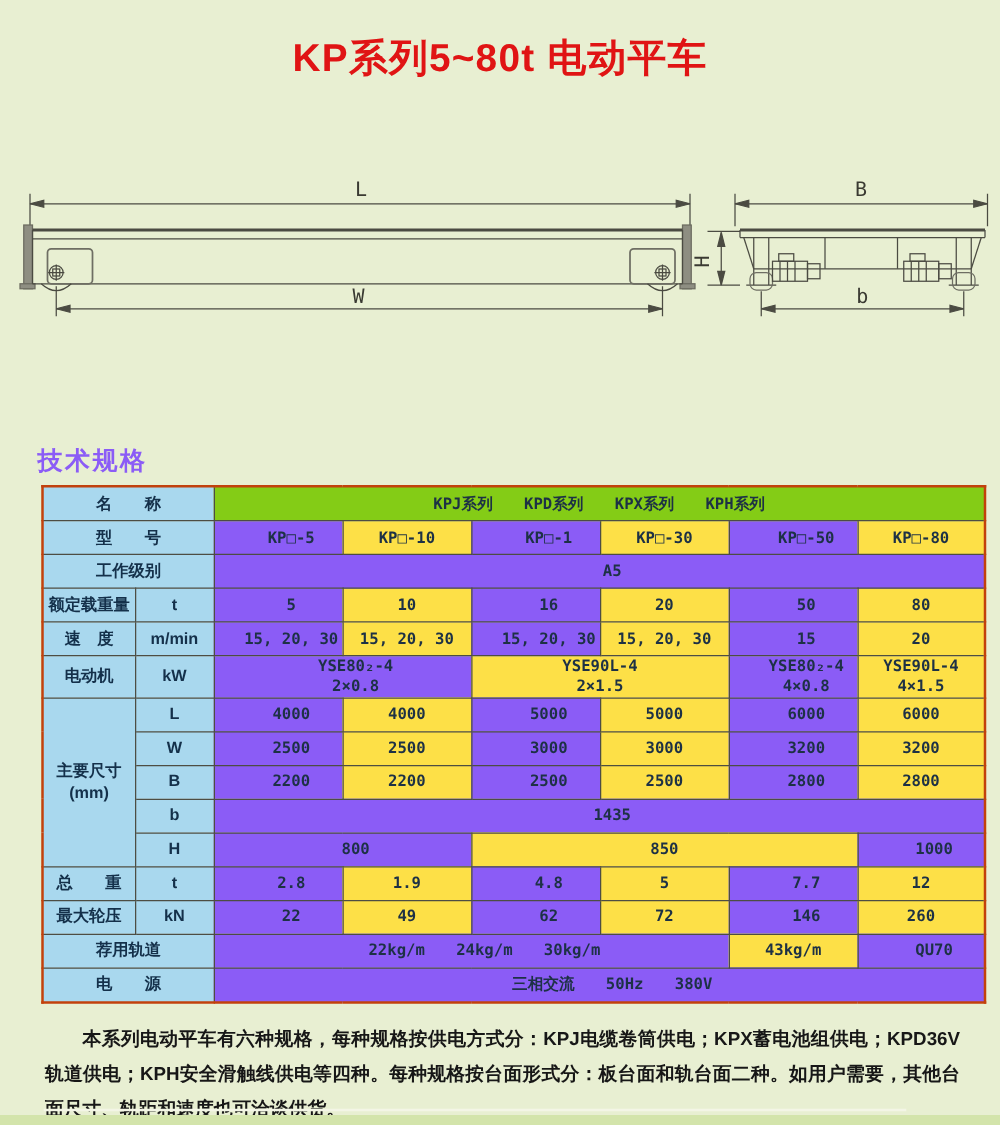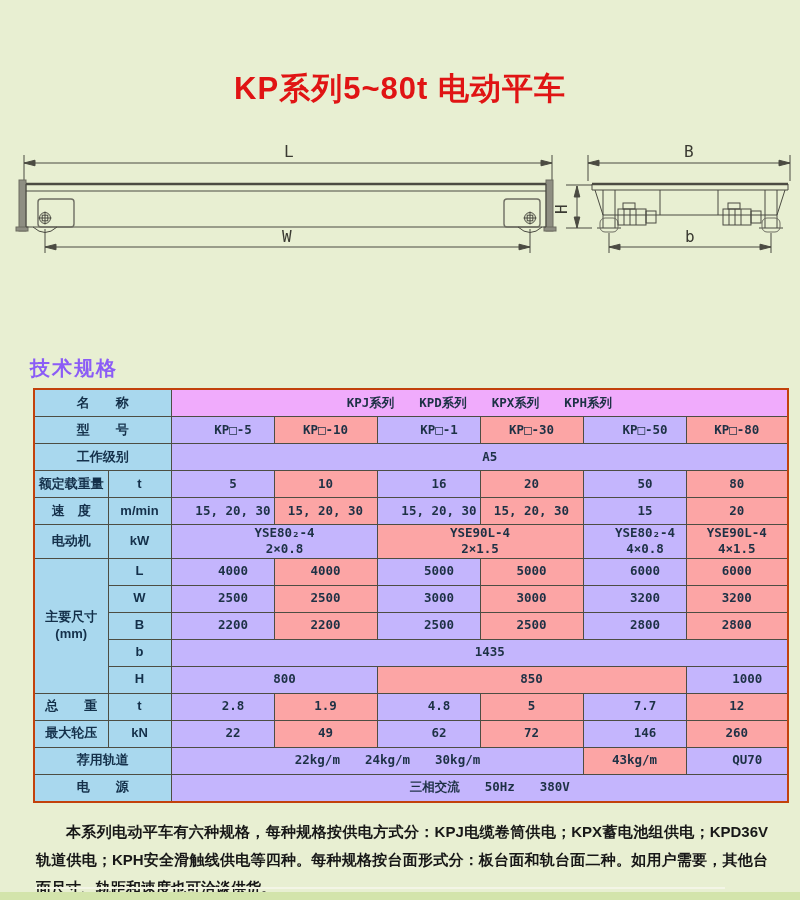--- a/index.html
+++ b/index.html
@@ -1,36 +1,36 @@
 <!DOCTYPE html>
 <html><head>
 <meta charset="utf-8">
 <style>
   html,body{margin:0;padding:0;}
   .page{position:relative;width:800px;height:900px;background:#e8efd2;overflow:hidden;
         font-family:"Liberation Sans","DejaVu Sans",sans-serif;}
   .title{position:absolute;left:0;top:26px;width:100%;text-align:center;
-         font-size:31px;font-weight:bold;color:#e01414;letter-spacing:1px;margin-top:42px;}
+         font-size:31px;font-weight:bold;color:#e01414;letter-spacing:1px;}
   .drawing{position:absolute;left:0;top:125px;}
   .drawing text{font-family:"DejaVu Sans Mono","Liberation Mono",monospace;
                 font-size:16px;fill:#3a3a32;}
   .section-heading{position:absolute;left:30px;top:355px;font-size:20px;
                    font-weight:bold;color:#8b5cf6;letter-spacing:2px;}
   table.spec{position:absolute;left:33px;top:388px;width:754px;
              border-collapse:collapse;table-layout:fixed;
              border:2px solid #c2410c;}
   table.spec td{border:1px solid #4d4d43;height:26px;padding:0 2px;
                 text-align:center;vertical-align:middle;white-space:pre-line;
                 font-family:"DejaVu Sans Mono","Liberation Sans",sans-serif;
                 font-weight:bold;font-size:12.5px;line-height:1.3;color:#1d3145;}
   table.spec td.lab{background:#a9d8ee;font-family:"Liberation Sans","DejaVu Sans",sans-serif;
                     font-size:13px;color:#14304a;}
-  table.spec td.g{background:#c4b5fd;padding-left:23px;}
-  table.spec td.b{background:#fca5a5;}
-  table.spec td.w{background:#f0abfc;}
+  table.spec td.g{background:#8b5cf6;padding-left:23px;}
+  table.spec td.b{background:#fde047;}
+  table.spec td.w{background:#84cc16;}
   .c1{width:74px;}.c2{width:63px;}
   .cd{width:103px;}.cd2{width:102px;}
   .footer{position:absolute;left:36px;top:818px;width:732px;font-size:15px;
           font-weight:600;color:#171717;line-height:1.85;text-indent:2em;
           text-align:justify;}
   .bottom-line{position:absolute;left:35px;right:75px;top:887px;height:2px;background:#f3f5e6;}
   .bottom-strip{position:absolute;left:0;right:0;bottom:0;height:8px;background:#d3e4ab;}
 </style>
 </head>
 <body>

